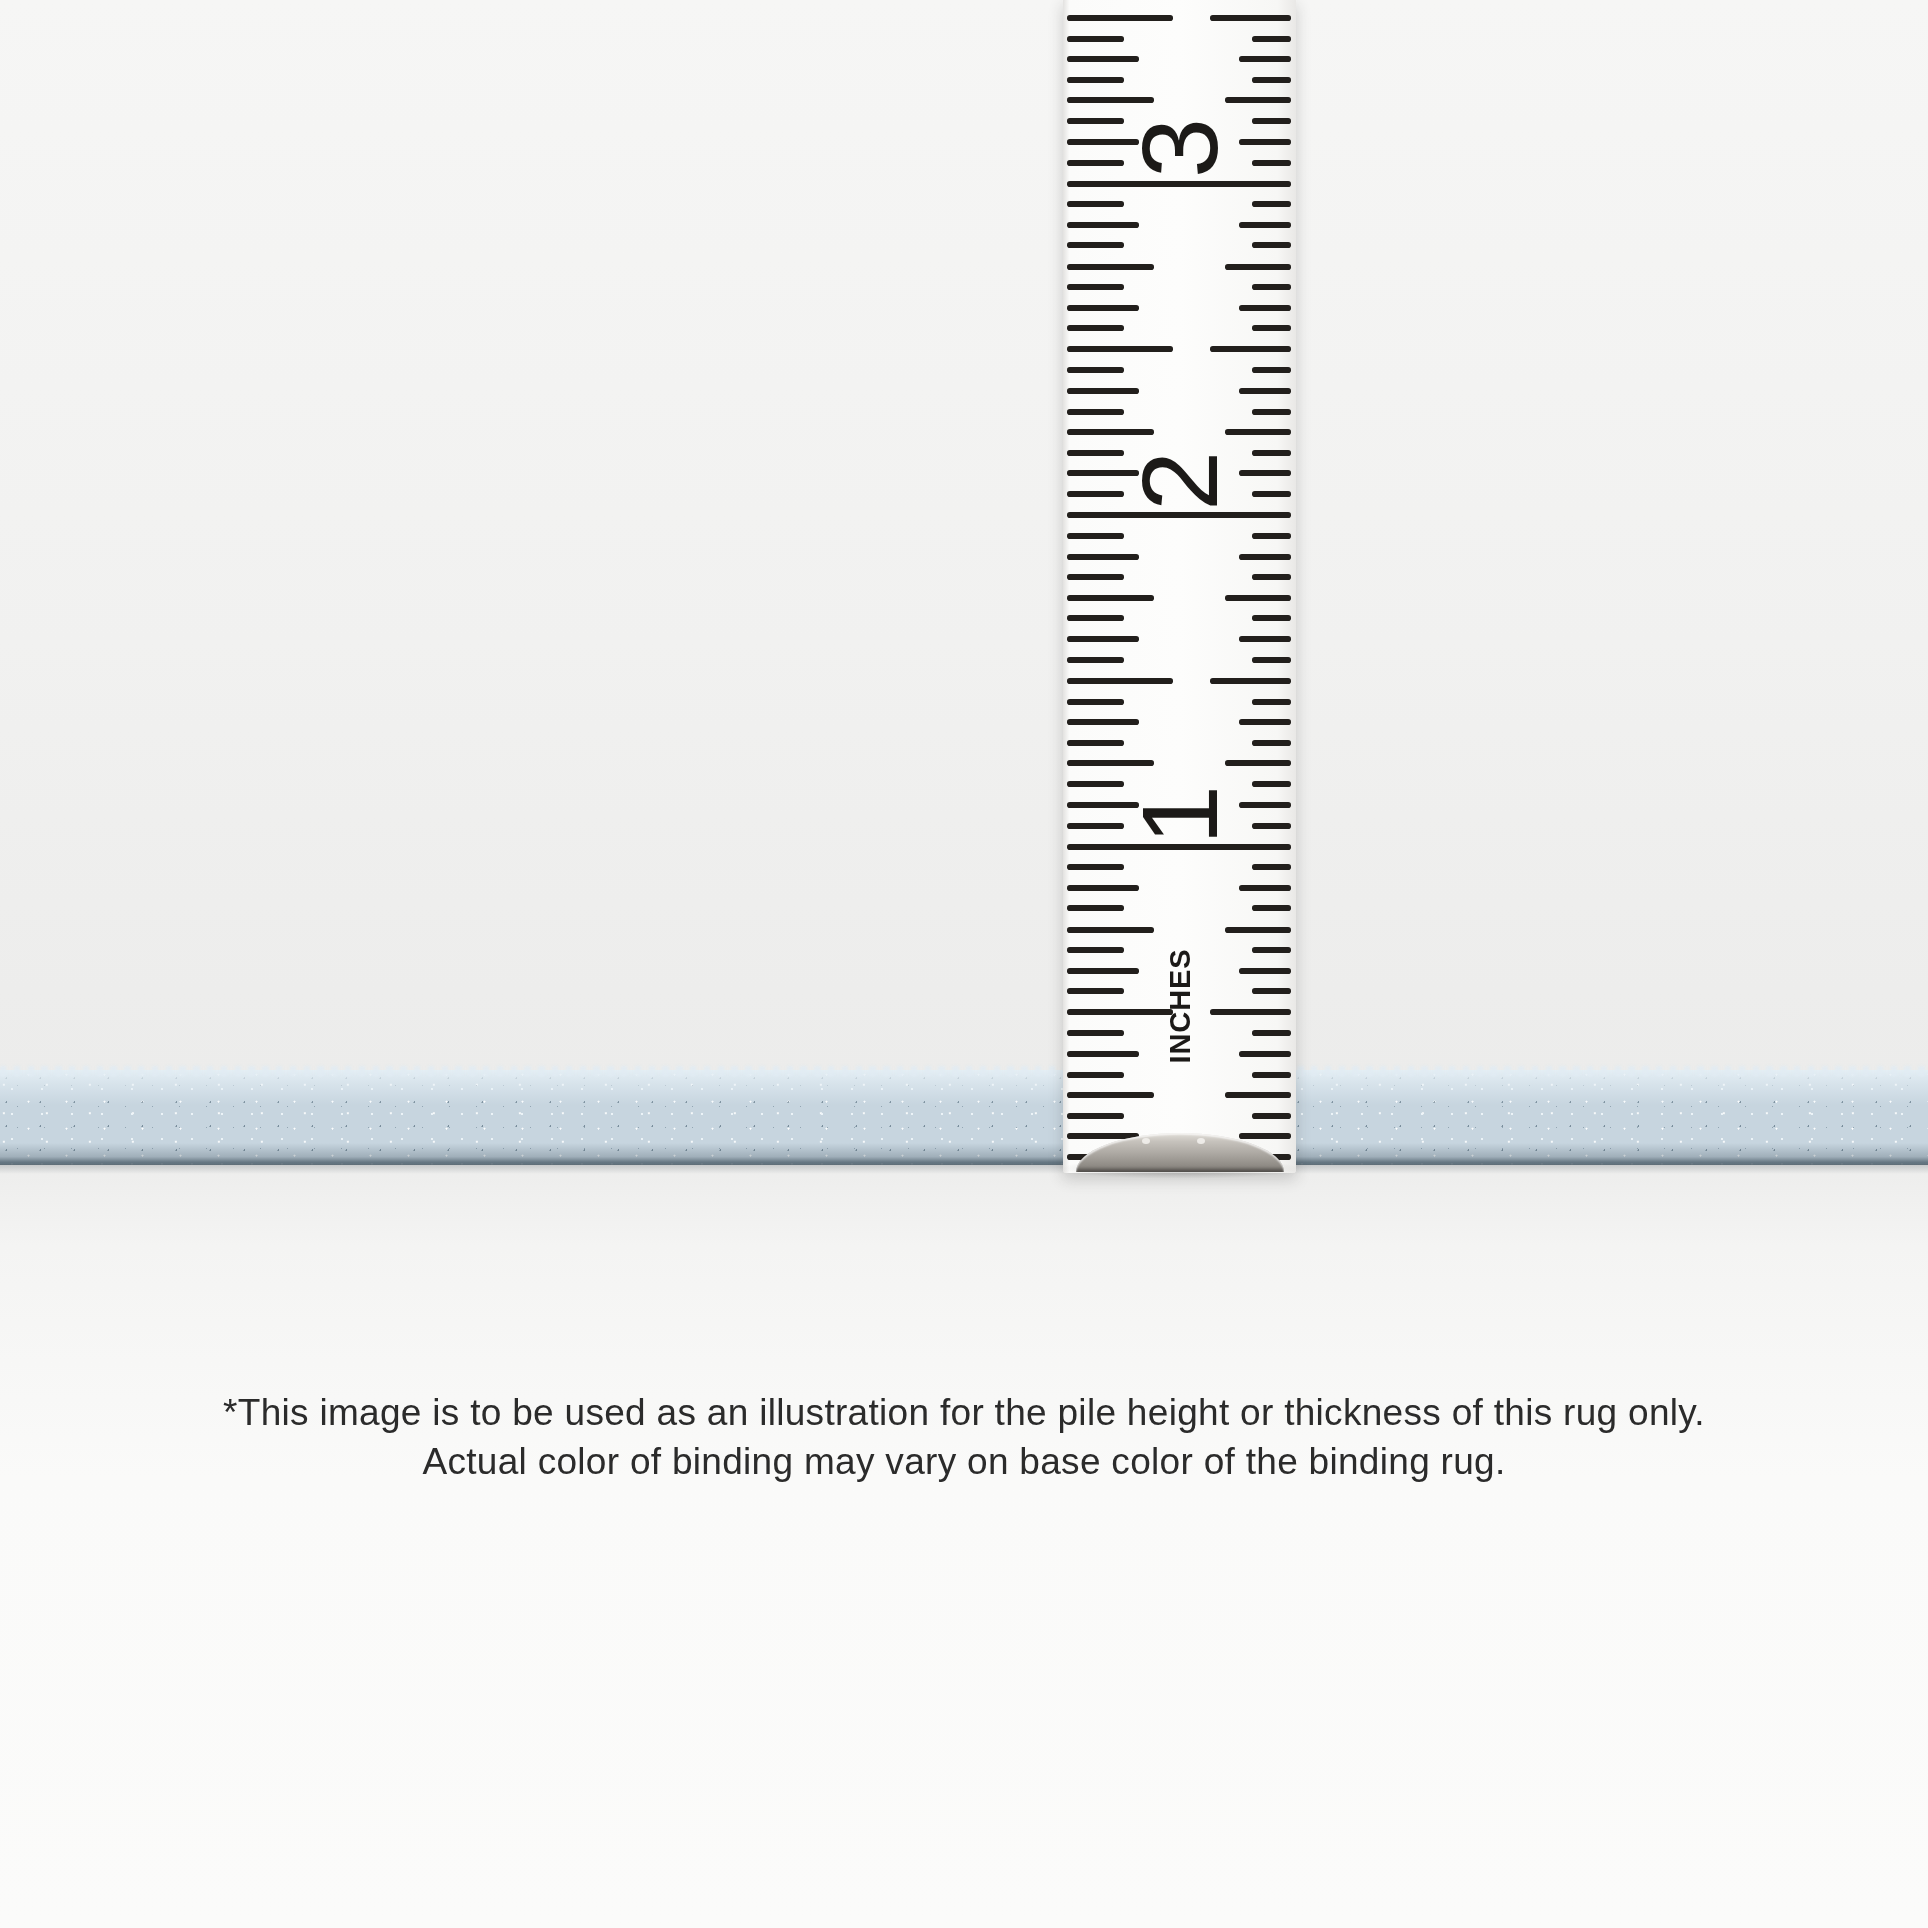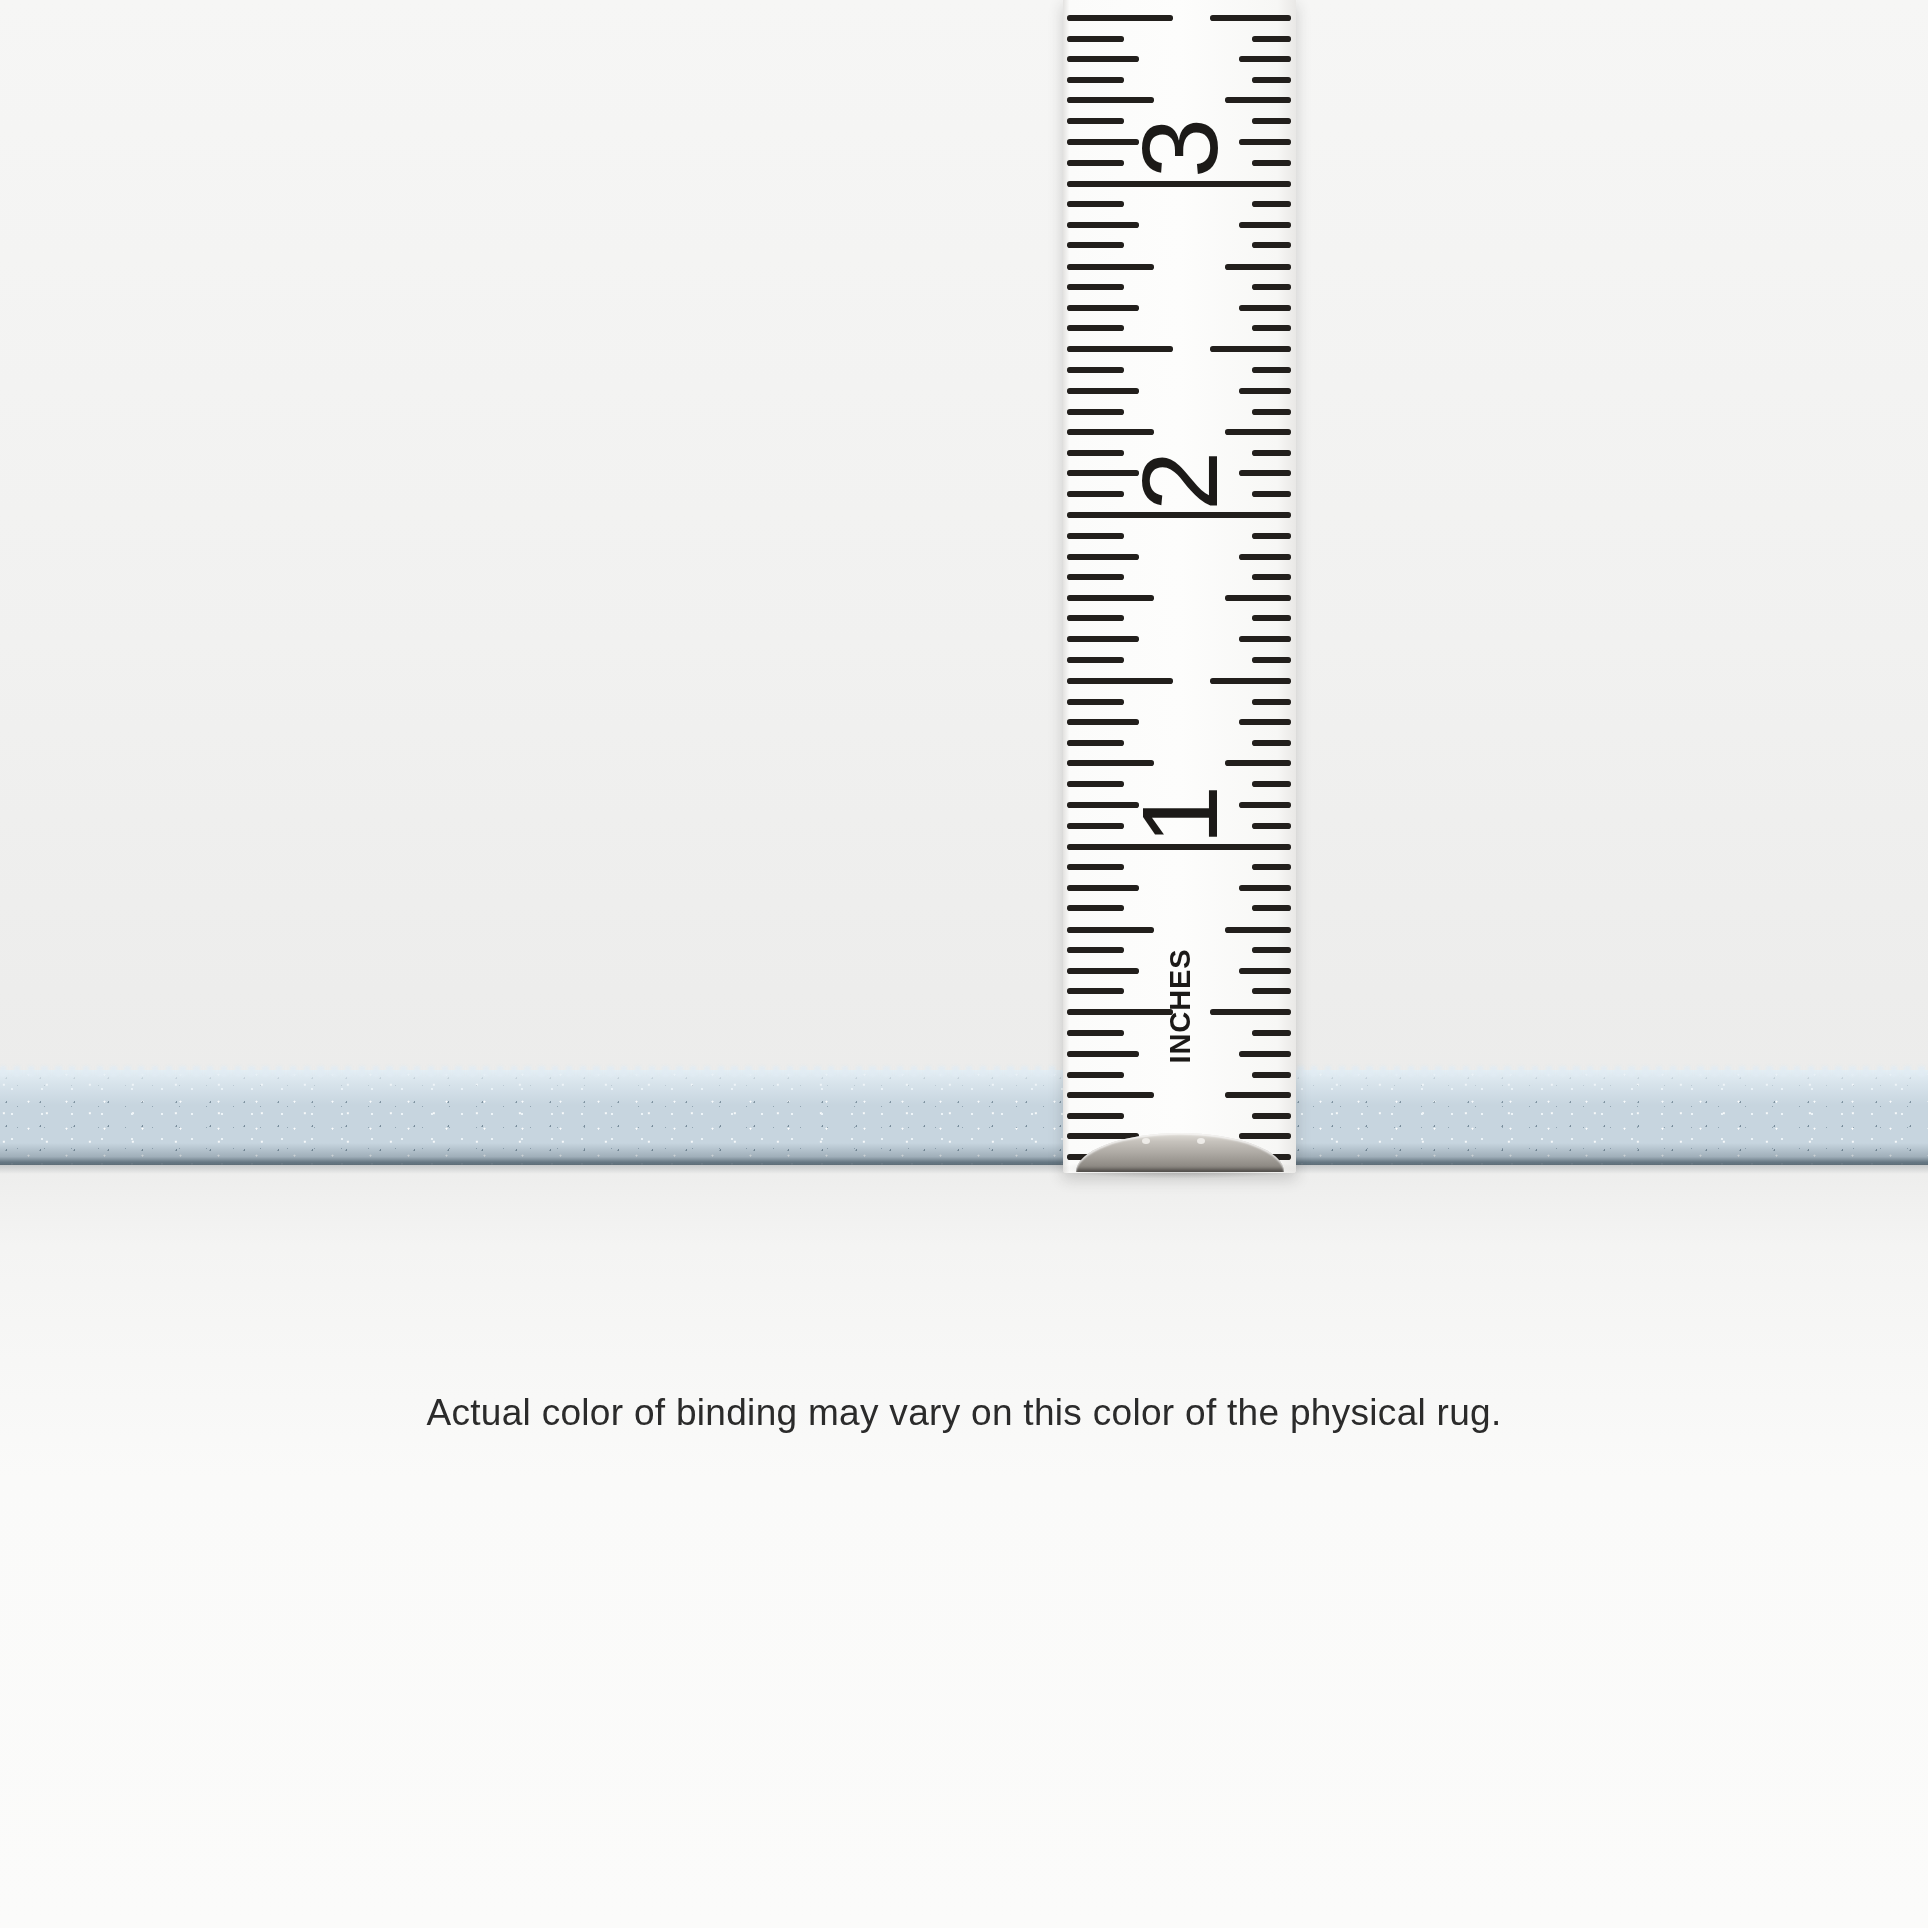--- a/index.html
+++ b/index.html
@@ -188,16 +188,17 @@
       </div>
     <div class="inch-num num-3">3</div>
     <div class="inch-num num-2">2</div>
     <div class="inch-num num-1">1</div>
     <div class="inches-label">INCHES</div>
     <div class="metal-tip"></div>
   </div>
   <div class="ruler-floor-shadow"></div>
 
   <div class="caption">
-    <div class="caption-line">Actual color of binding may vary on this color of the physical rug.</div>
+    <div class="caption-line">*This image is to be used as an illustration for the pile height or thickness of this rug only.</div>
+    <div class="caption-line">Actual color of binding may vary on base color of the binding rug.</div>
   </div>
 </div>
 
 
 </body></html>

